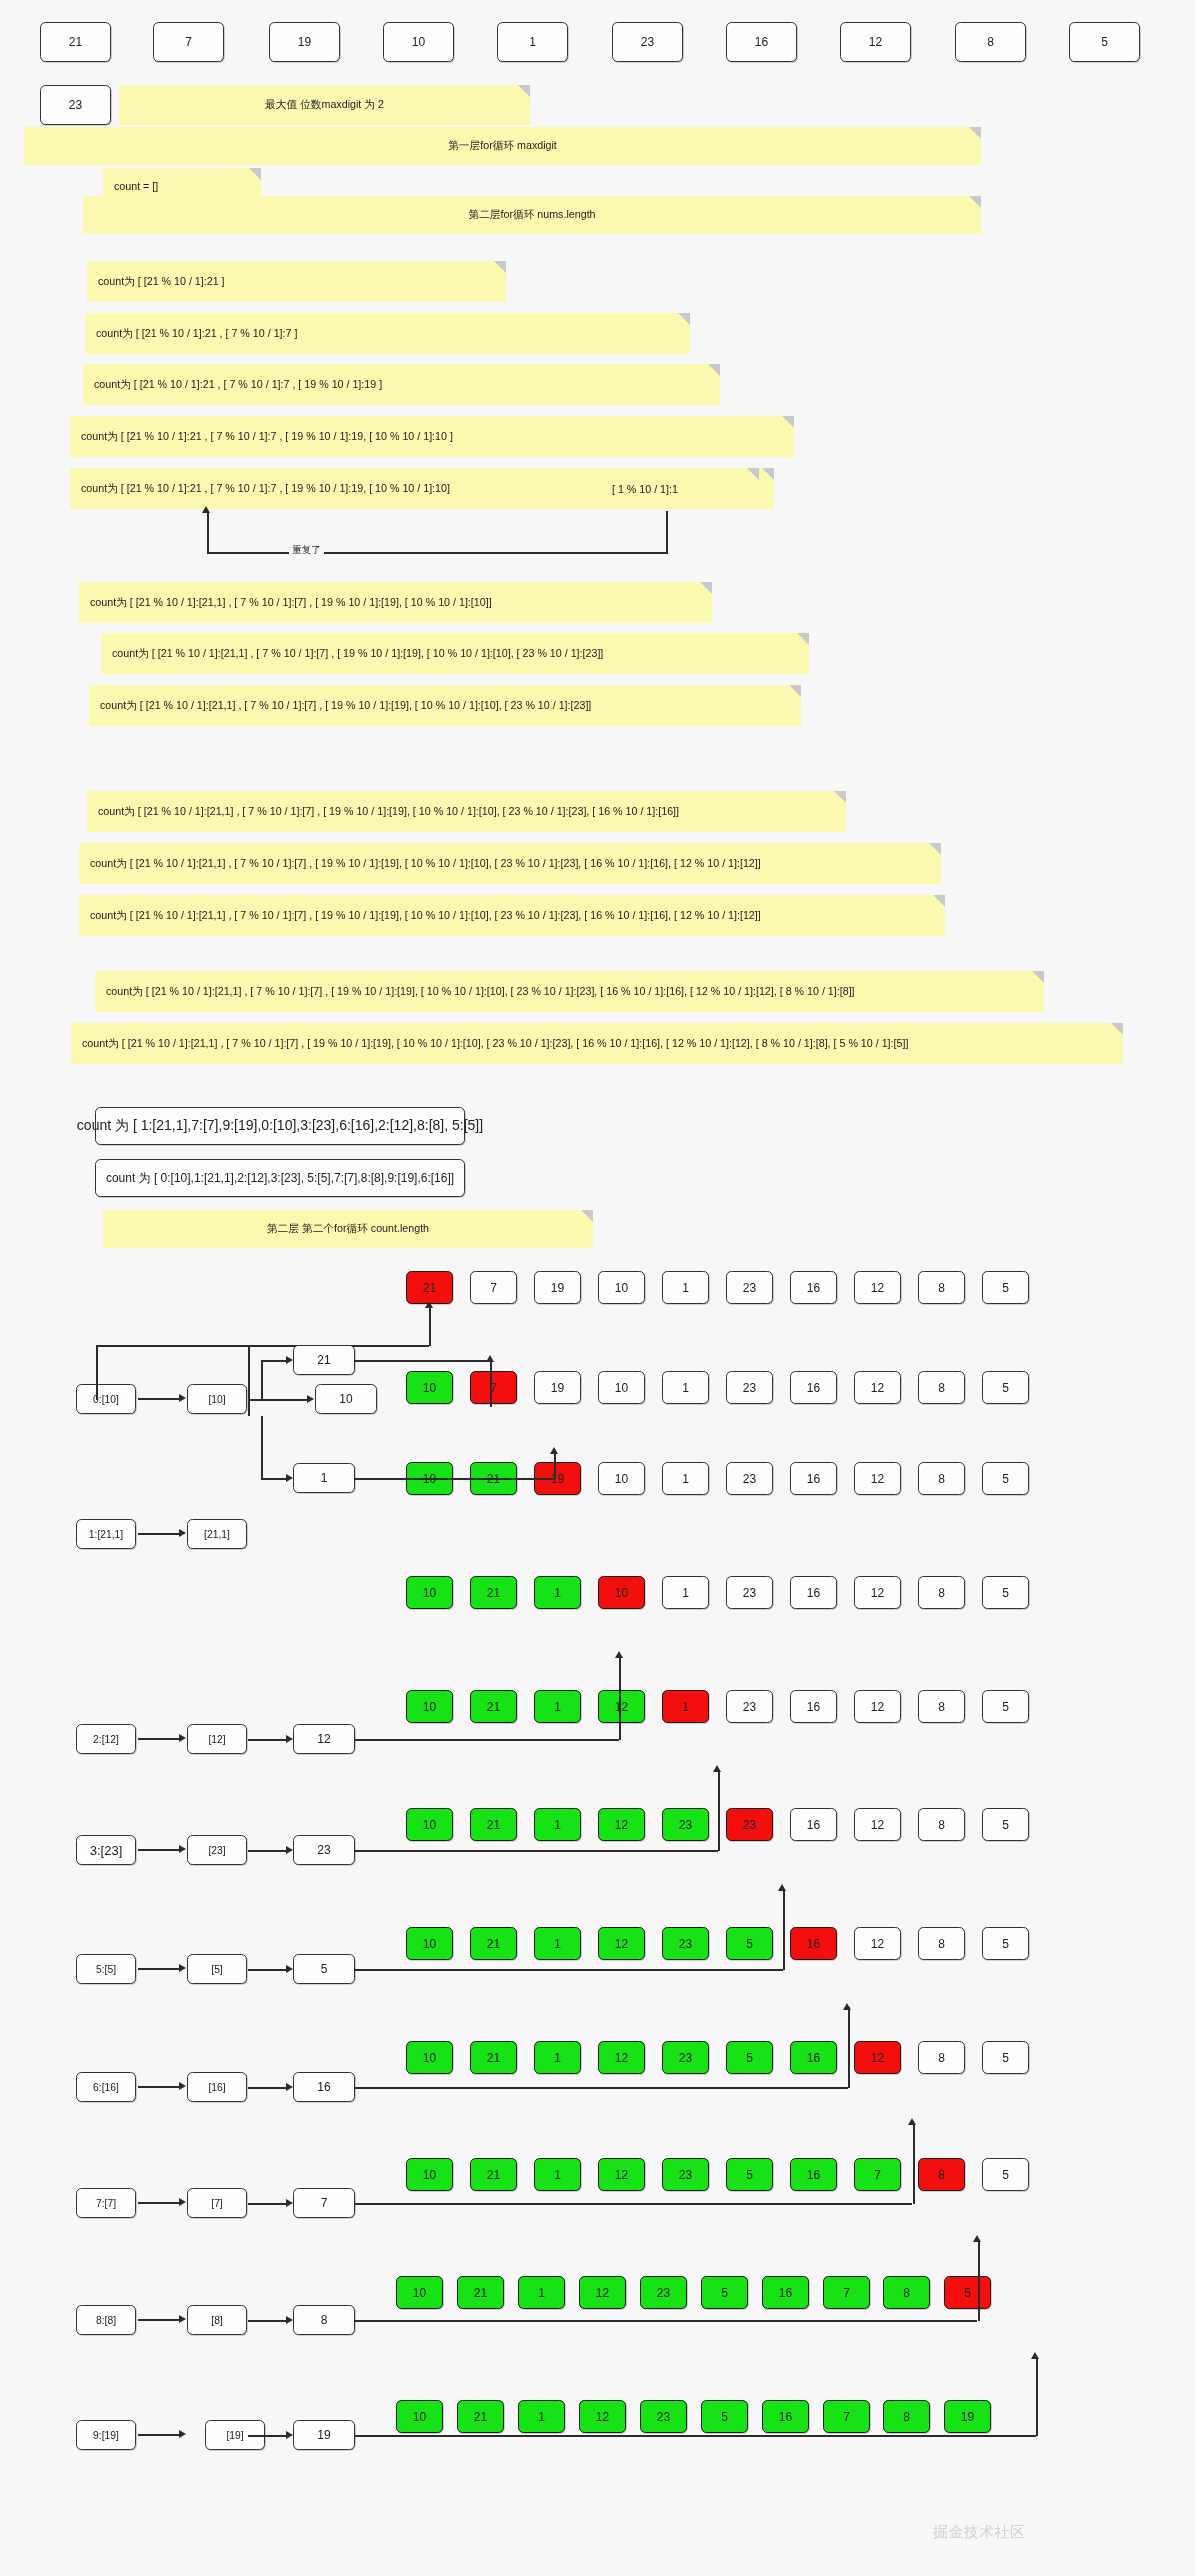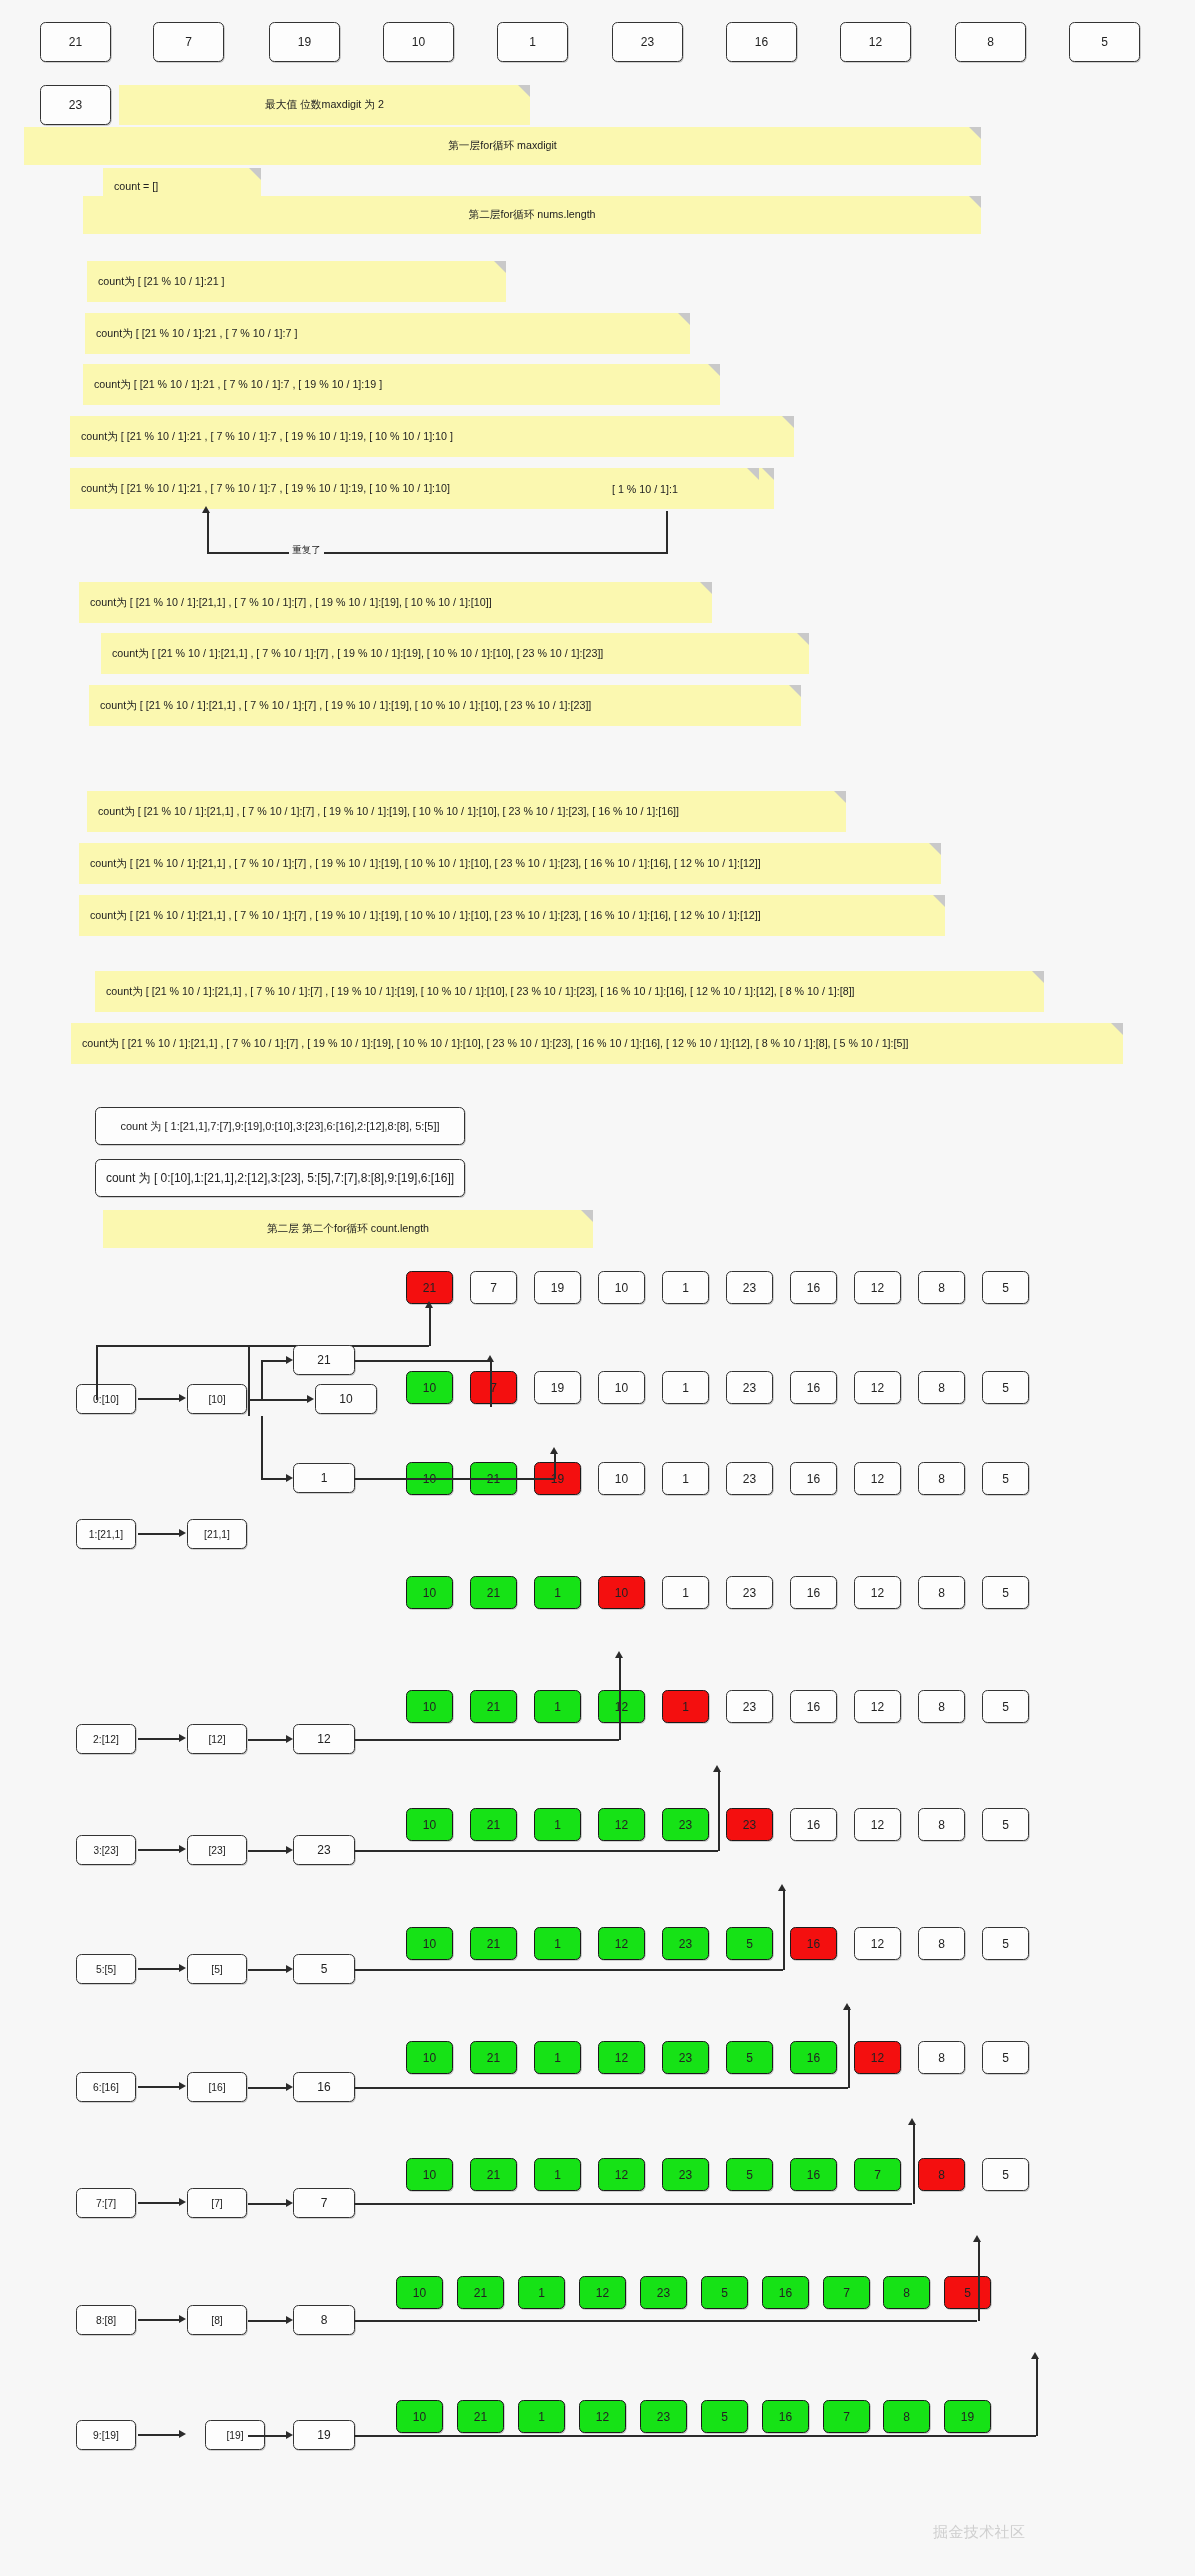--- a/index.html
+++ b/index.html
@@ -166,21 +166,21 @@
       <span class="fold"></span>
     </div>
     <div class="note left" style="left: 95px; top: 971px; width: 949px; height: 41px;">
       <span>count为  [ [21 % 10 / 1]:[21,1] , [ 7 % 10 / 1]:[7] ,  [ 19 % 10 / 1]:[19],  [ 10 % 10 / 1]:[10], [ 23 % 10 / 1]:[23], [ 16 % 10 / 1]:[16], [ 12 % 10 / 1]:[12], [ 8 % 10 / 1]:[8]]</span>
       <span class="fold"></span>
     </div>
     <div class="note left" style="left: 71px; top: 1023px; width: 1052px; height: 41px;">
       <span>count为  [ [21 % 10 / 1]:[21,1] , [ 7 % 10 / 1]:[7] ,  [ 19 % 10 / 1]:[19],  [ 10 % 10 / 1]:[10], [ 23 % 10 / 1]:[23], [ 16 % 10 / 1]:[16], [ 12 % 10 / 1]:[12], [ 8 % 10 / 1]:[8], [ 5 % 10 / 1]:[5]]</span>
       <span class="fold"></span>
     </div>
-    <div class="nbox" style="left: 95px; top: 1107px; width: 370px; height: 38px; font-size: 11px;">count 为 [ 1:[21,1],7:[7],9:[19],0:[10],3:[23],6:[16],2:[12],8:[8], 5:[5]]</div>
+    <div class="nbox" style="left: 95px; top: 1107px; width: 370px; height: 38px; font-size: 14px;">count 为 [ 1:[21,1],7:[7],9:[19],0:[10],3:[23],6:[16],2:[12],8:[8], 5:[5]]</div>
     <div class="nbox" style="left: 95px; top: 1159px; width: 370px; height: 38px; font-size: 12px;">count 为 [ 0:[10],1:[21,1],2:[12],3:[23], 5:[5],7:[7],8:[8],9:[19],6:[16]]</div>
     <div class="note center" style="left: 103px; top: 1210px; width: 490px; height: 38px;">
       <span>第二层 第二个for循环  count.length</span>
       <span class="fold"></span>
     </div>
     <div class="nbox red" style="left: 406px; top: 1271px; width: 47px; height: 33px;">21</div>
     <div class="nbox" style="left: 470px; top: 1271px; width: 47px; height: 33px;">7</div>
     <div class="nbox" style="left: 534px; top: 1271px; width: 47px; height: 33px;">19</div>
     <div class="nbox" style="left: 598px; top: 1271px; width: 47px; height: 33px;">10</div>
     <div class="nbox" style="left: 662px; top: 1271px; width: 47px; height: 33px;">1</div>
@@ -294,21 +294,21 @@
     <div class="ln hln" style="left: 138px; top: 1398px; width: 42px;"></div>
     <div class="arrowright" style="left: 179px; top: 1394px;"></div>
     <div class="nbox" style="left: 76px; top: 1519px; width: 60px; height: 30px; font-size: 10.3px;">1:[21,1]</div>
     <div class="nbox" style="left: 187px; top: 1519px; width: 60px; height: 30px; font-size: 10.3px;">[21,1]</div>
     <div class="ln hln" style="left: 138px; top: 1533px; width: 42px;"></div>
     <div class="arrowright" style="left: 179px; top: 1529px;"></div>
     <div class="nbox" style="left: 76px; top: 1724px; width: 60px; height: 30px; font-size: 10.3px;">2:[12]</div>
     <div class="nbox" style="left: 187px; top: 1724px; width: 60px; height: 30px; font-size: 10.3px;">[12]</div>
     <div class="ln hln" style="left: 138px; top: 1738px; width: 42px;"></div>
     <div class="arrowright" style="left: 179px; top: 1734px;"></div>
-    <div class="nbox" style="left: 76px; top: 1835px; width: 60px; height: 30px; font-size: 10px;">3:[23]</div>
+    <div class="nbox" style="left: 76px; top: 1835px; width: 60px; height: 30px; font-size: 13px;">3:[23]</div>
     <div class="nbox" style="left: 187px; top: 1835px; width: 60px; height: 30px; font-size: 10.3px;">[23]</div>
     <div class="ln hln" style="left: 138px; top: 1849px; width: 42px;"></div>
     <div class="arrowright" style="left: 179px; top: 1845px;"></div>
     <div class="nbox" style="left: 76px; top: 1954px; width: 60px; height: 30px; font-size: 10.3px;">5:[5]</div>
     <div class="nbox" style="left: 187px; top: 1954px; width: 60px; height: 30px; font-size: 10.3px;">[5]</div>
     <div class="ln hln" style="left: 138px; top: 1968px; width: 42px;"></div>
     <div class="arrowright" style="left: 179px; top: 1964px;"></div>
     <div class="nbox" style="left: 76px; top: 2072px; width: 60px; height: 30px; font-size: 10.3px;">6:[16]</div>
     <div class="nbox" style="left: 187px; top: 2072px; width: 60px; height: 30px; font-size: 10.3px;">[16]</div>
     <div class="ln hln" style="left: 138px; top: 2086px; width: 42px;"></div>

